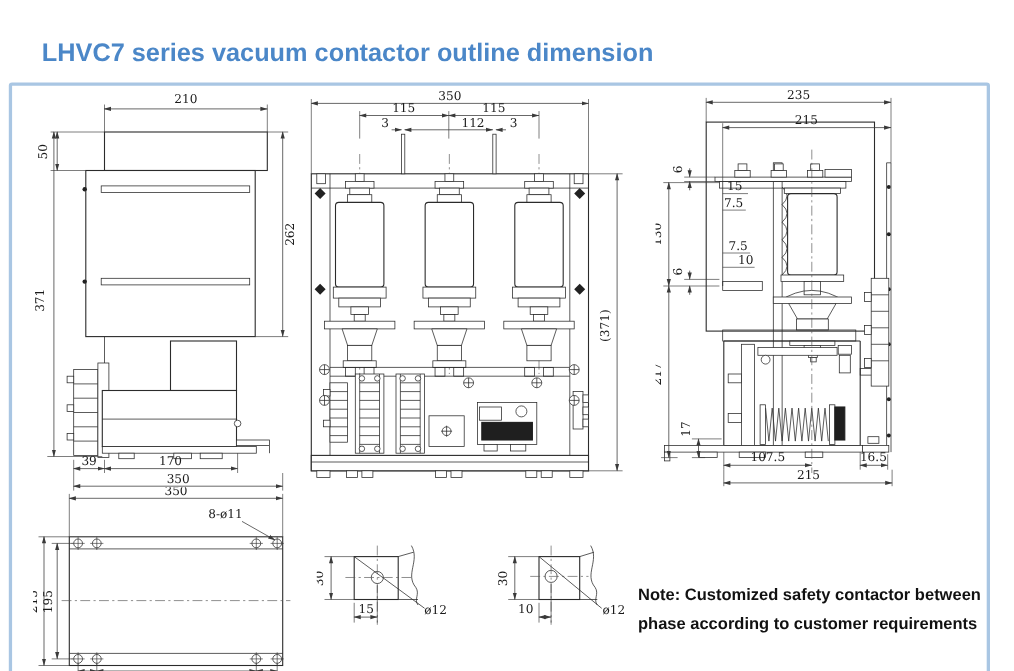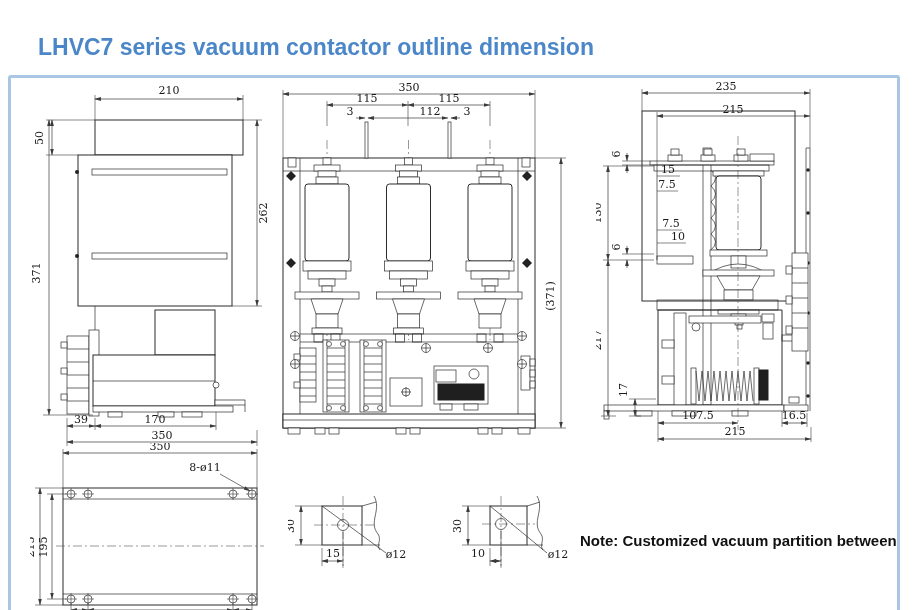--- a/index.html
+++ b/index.html
@@ -441,15 +441,16 @@
       <path d="M28 18 V57" class="dim"></path>
       <text x="21" y="38" transform="rotate(-90 21 38)" class="dtxt">30</text>
       <path d="M50 60 V78 M61 43 V78" class="ext"></path>
       <path d="M50 73 H61" class="dim"></path>
       <text x="38" y="69" class="dtxt">10</text>
       <text x="118" y="70" class="dtxt">ø12</text>
     </g>
   </svg>
 
   <div id="note">
-    <div>Note: Customized vacuum partition between</div>
+    <div>Note: Customized safety contactor between</div>
+    <div>phase according to customer requirements</div>
   </div>
 </div>
 
 </body></html>

